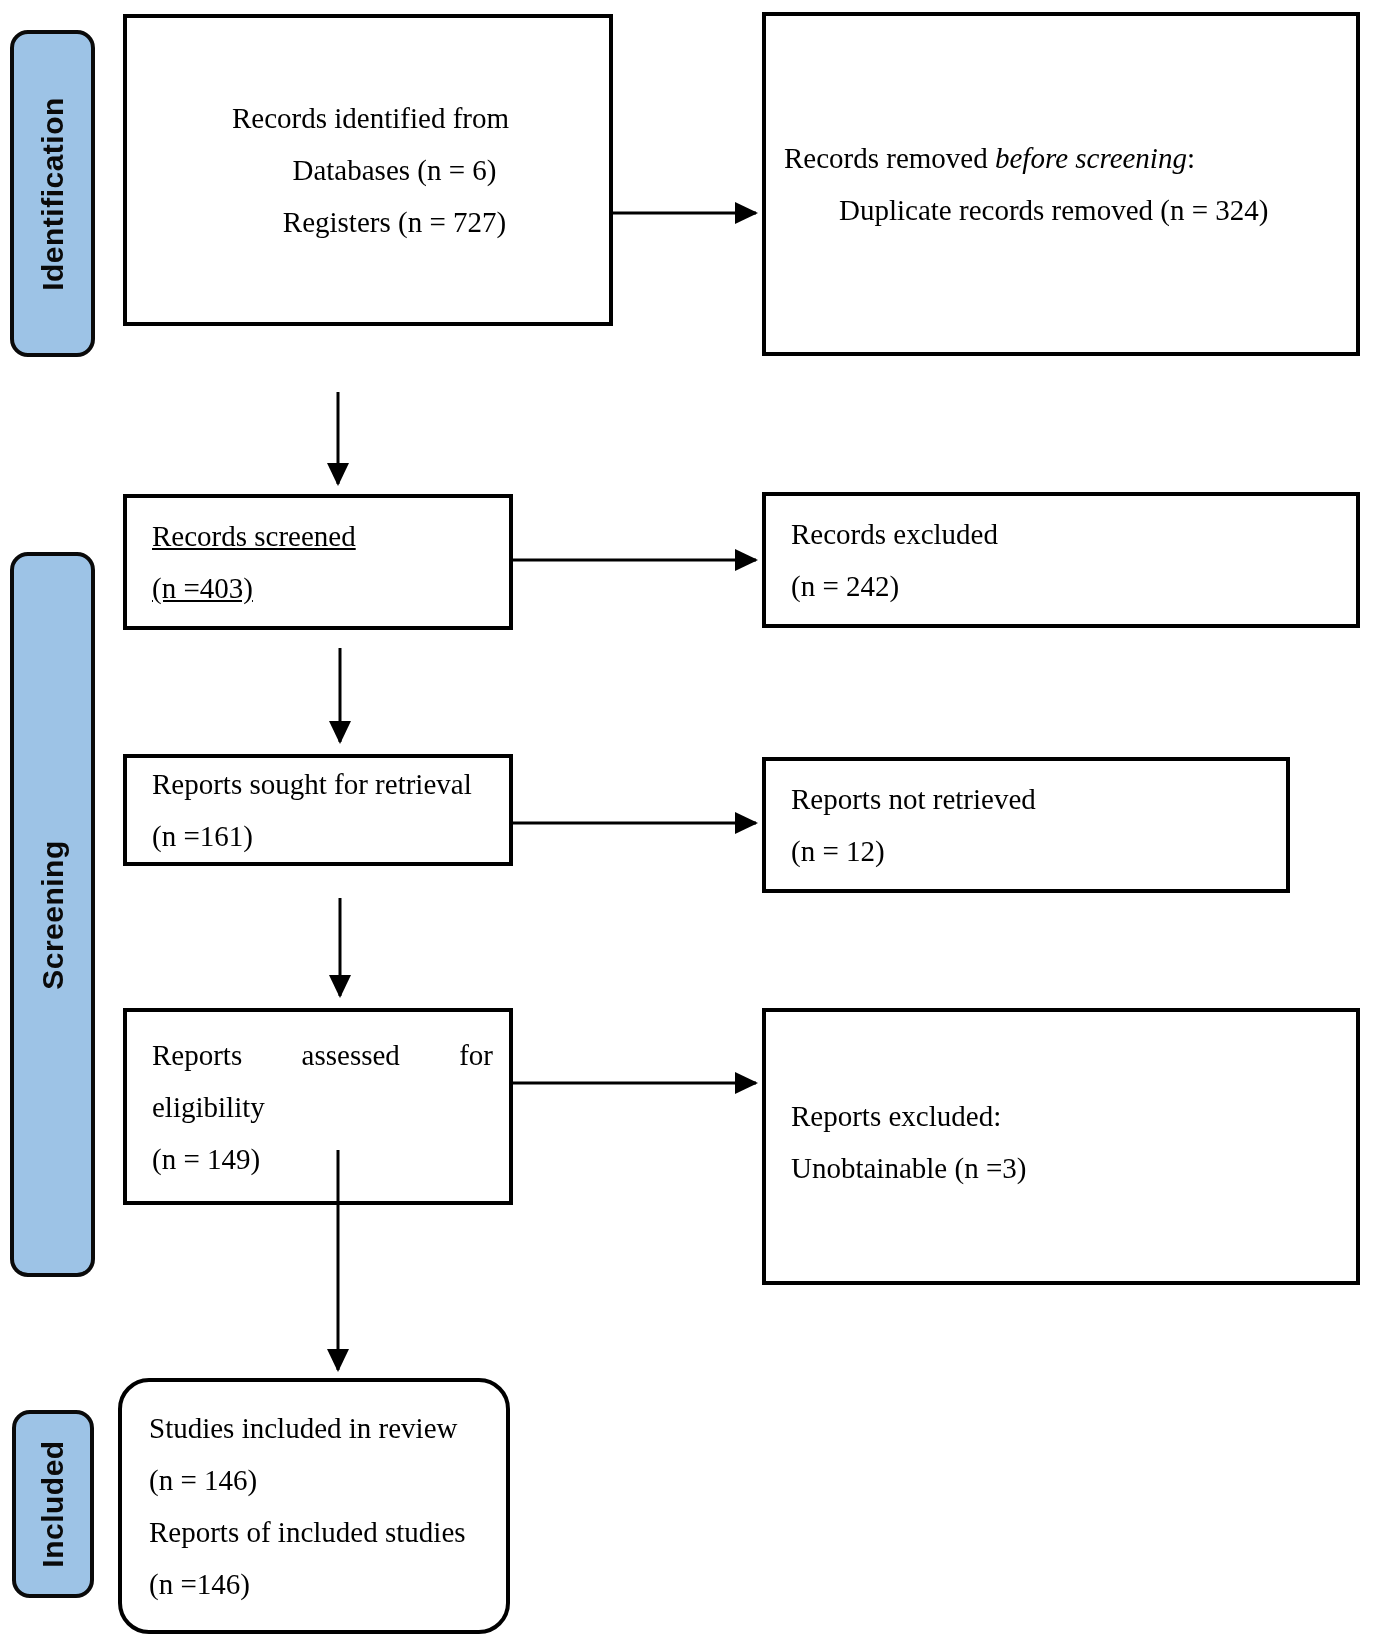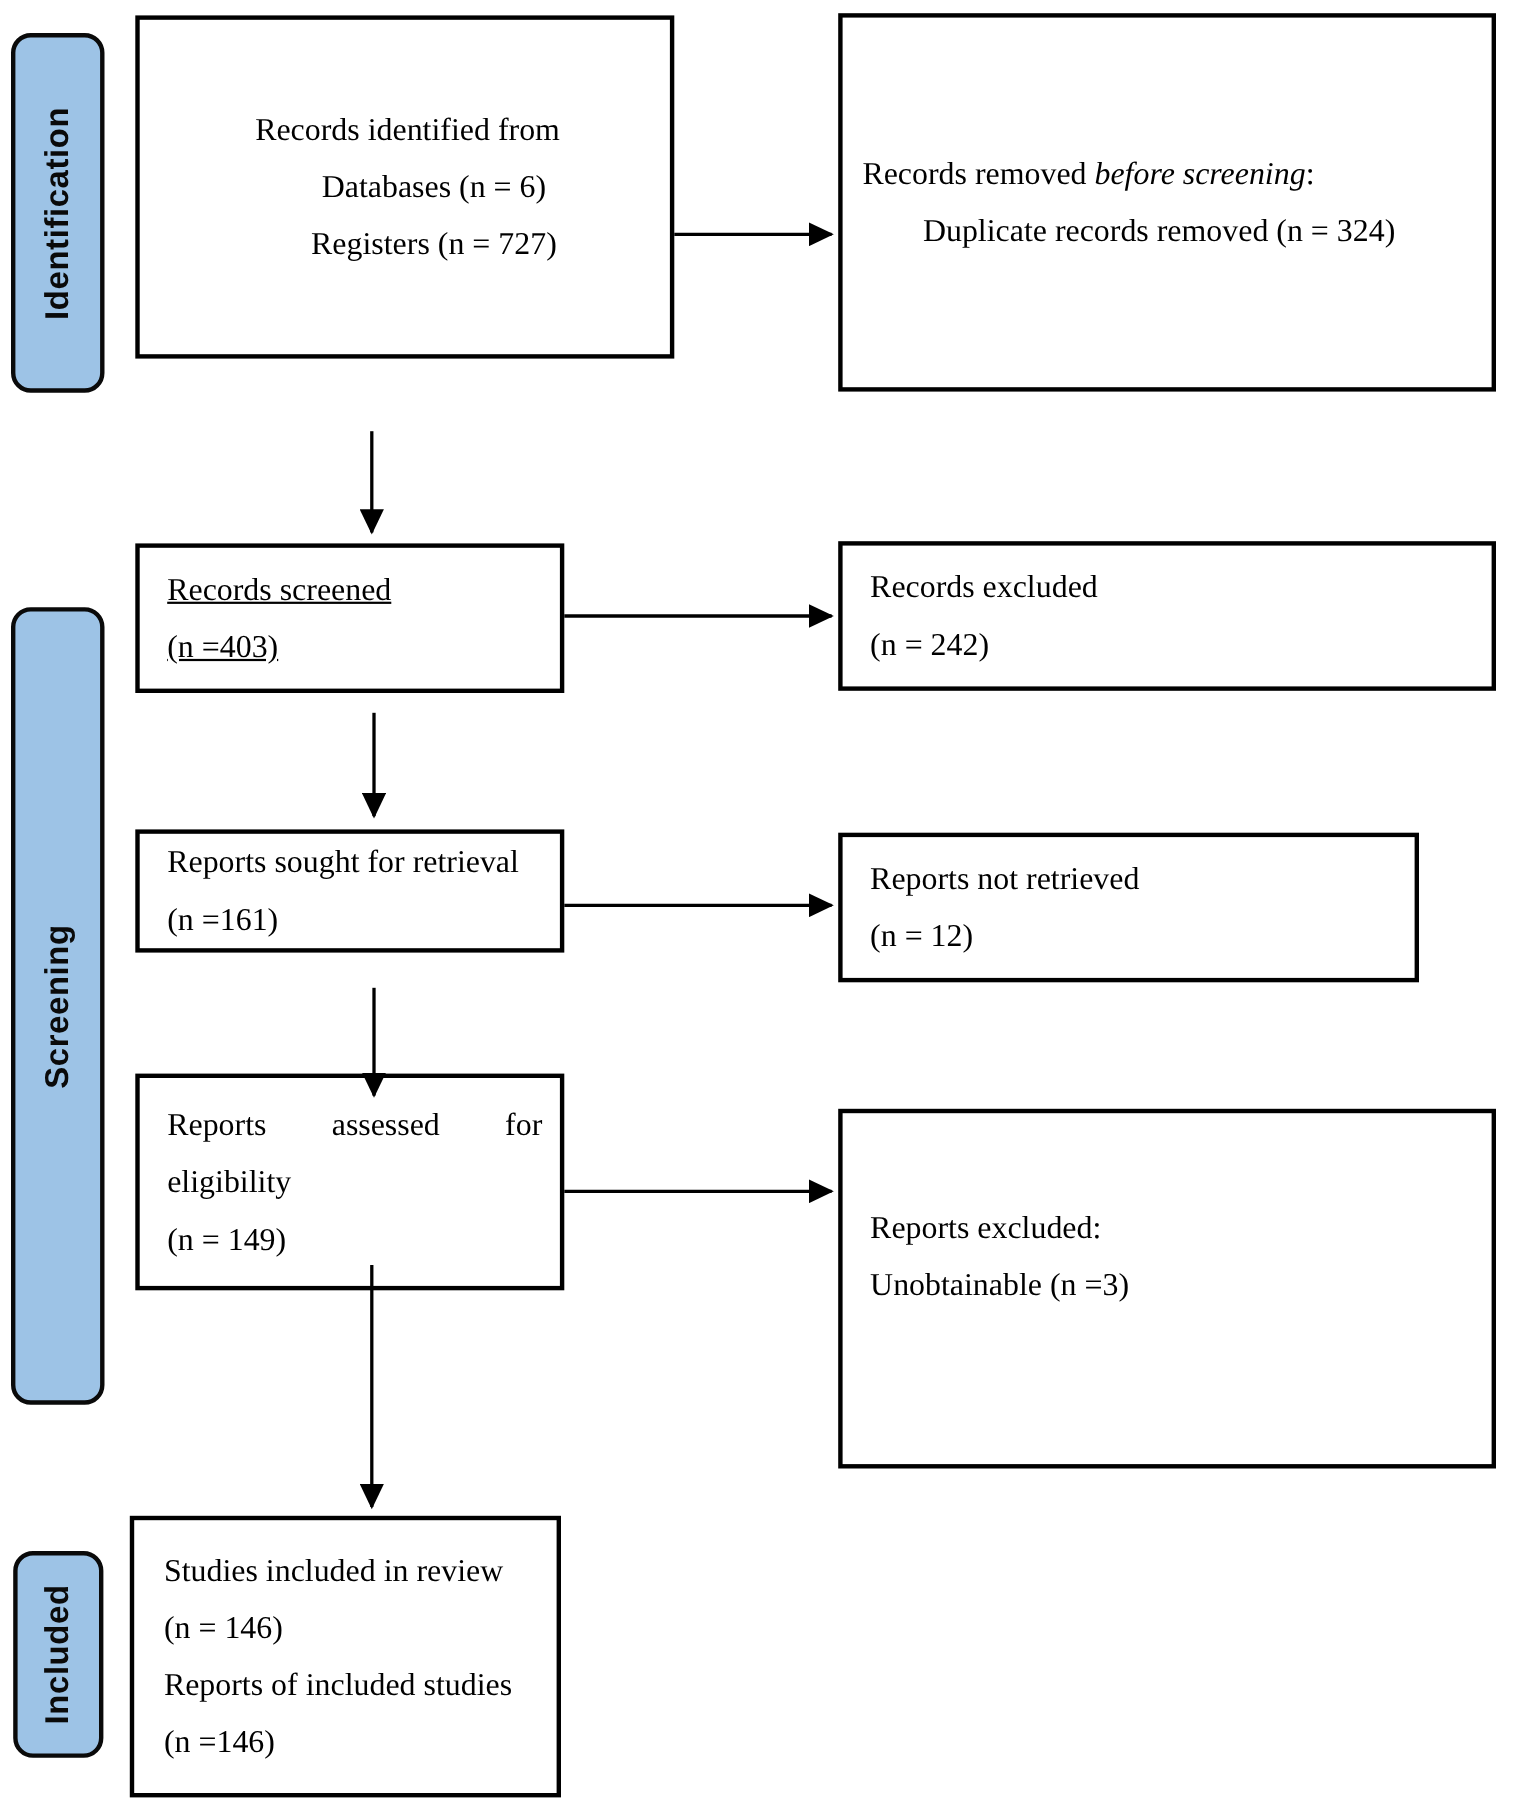--- a/index.html
+++ b/index.html
@@ -101,31 +101,31 @@
   <div class="box center-v" style="left:123px; top:754px; width:390px; height:112px; padding:0 10px 0 25px;">
     <span class="line">Reports sought for retrieval</span>
     <span class="line">(n =161)</span>
   </div>
 
   <div class="box center-v" style="left:762px; top:757px; width:528px; height:136px; padding:0 15px 0 25px;">
     <span class="line">Reports not retrieved</span>
     <span class="line">(n = 12)</span>
   </div>
 
-  <div class="box center-v" style="left:123px; top:976px; width:390px; height:197px; padding:0 16px 0 25px;">
+  <div class="box center-v" style="left:123px; top:1008px; width:390px; height:197px; padding:0 16px 0 25px;">
     <span class="line justify">Reports assessed for eligibility</span>
     <span class="line">(n = 149)</span>
   </div>
 
-  <div class="box" style="left:762px; top:1008px; width:598px; height:327px; padding:78px 15px 0 25px;">
+  <div class="box" style="left:762px; top:1008px; width:598px; height:277px; padding:78px 15px 0 25px;">
     <span class="line">Reports excluded:</span>
     <span class="line">Unobtainable (n =3)</span>
   </div>
 
-  <div class="box center-v" style="left:118px; top:1378px; width:392px; height:256px; padding:0 10px 0 27px;">
+  <div class="box center-v" style="left:118px; top:1378px; width:392px; height:256px; padding:0 10px 0 27px;border-radius:31px;">
     <span class="line">Studies included in review</span>
     <span class="line">(n = 146)</span>
     <span class="line">Reports of included studies</span>
     <span class="line">(n =146)</span>
   </div>
 
   <svg class="arrows" viewBox="0 0 1390 1638" xmlns="http://www.w3.org/2000/svg">
     <defs>
       <marker id="ah" markerWidth="24" markerHeight="22" refX="21" refY="11" orient="auto" markerUnits="userSpaceOnUse">
         <path d="M0,0 L23,11 L0,22 Z" fill="#000000"></path>

